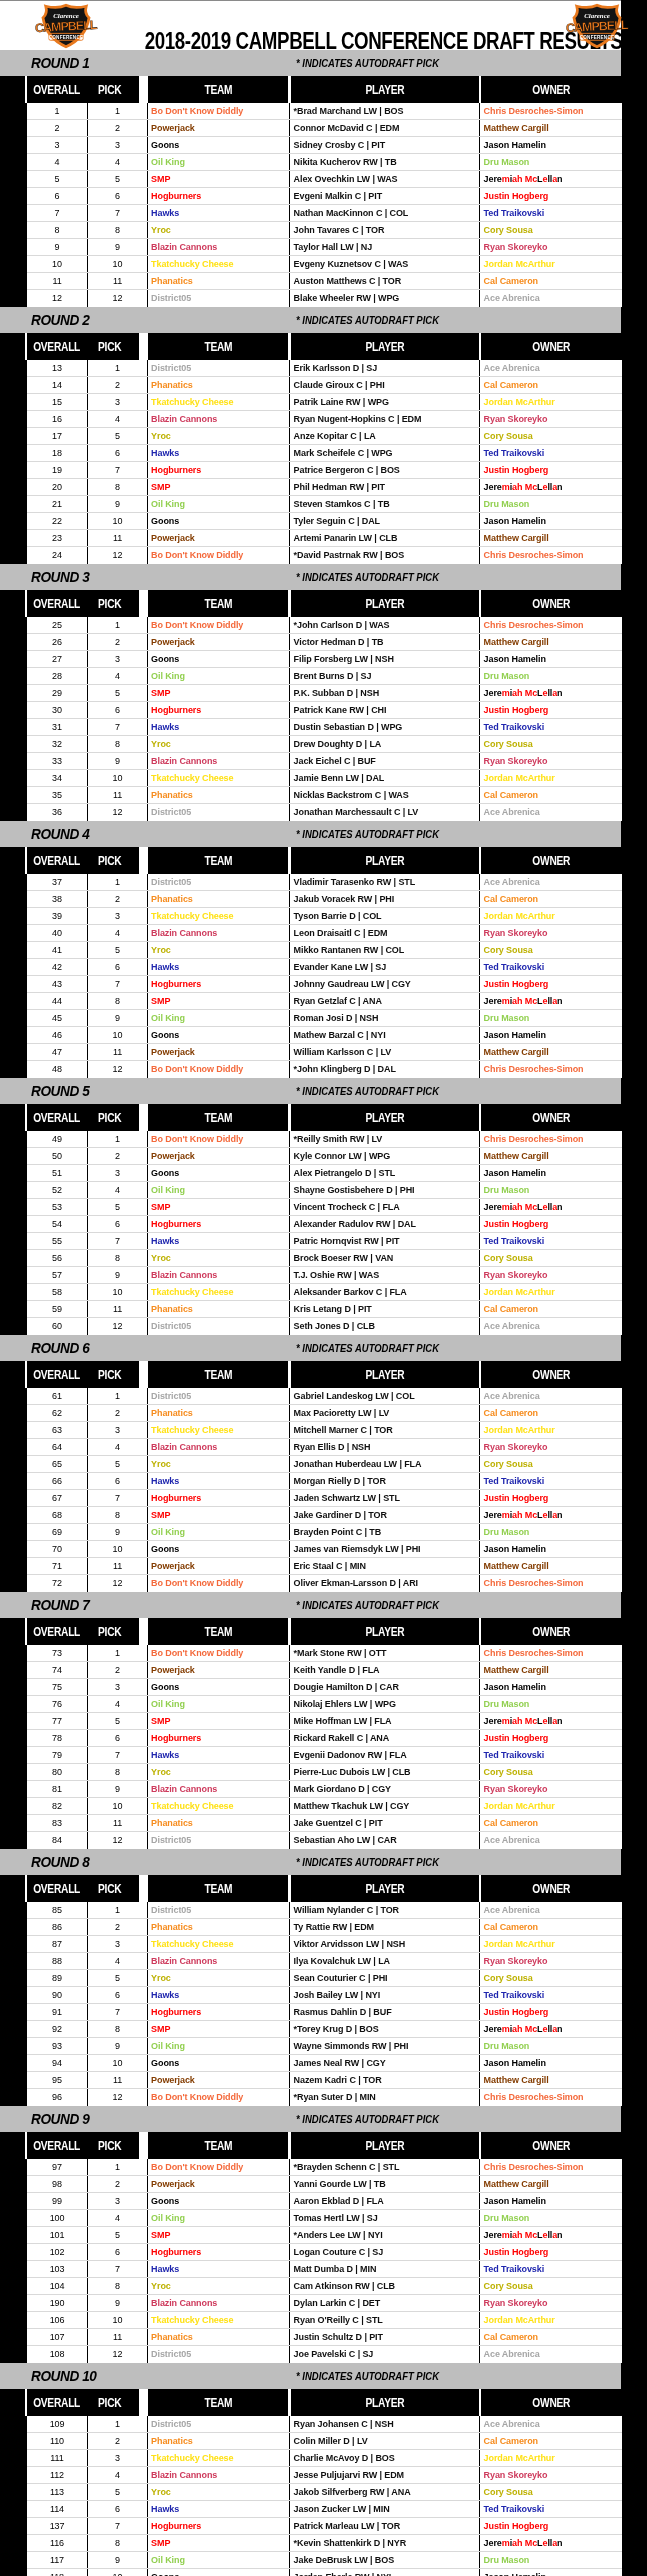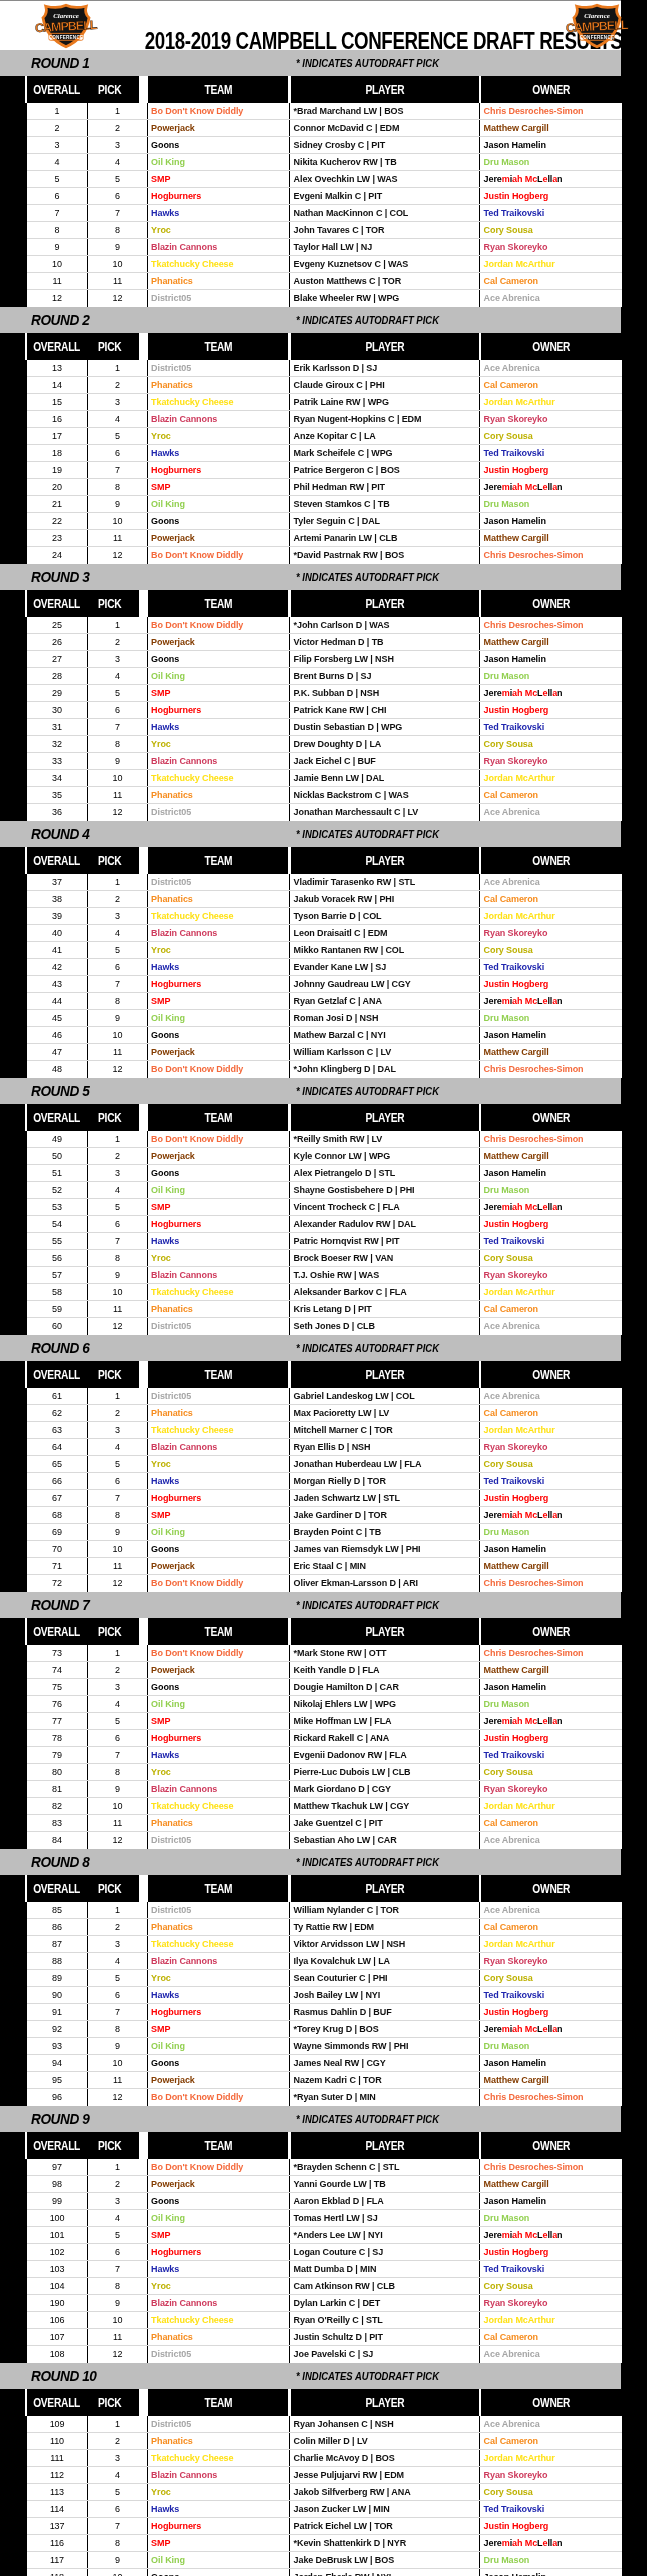--- a/index.html
+++ b/index.html
@@ -1260,21 +1260,21 @@
     <div class="cell c-pick">6</div>
     <div class="cell c-team" style="color: rgb(31, 38, 174);">Hawks</div>
     <div class="cell c-player">Jason Zucker LW | MIN</div>
     <div class="cell c-owner" style="color: rgb(31, 38, 174);">Ted Traikovski</div>
   </div>
 
   <div class="trow">
     <div class="cell c-overall">137</div>
     <div class="cell c-pick">7</div>
     <div class="cell c-team" style="color: rgb(255, 0, 0);">Hogburners</div>
-    <div class="cell c-player">Patrick Eichel LW | TOR</div>
+    <div class="cell c-player">Patrick Marleau LW | TOR</div>
     <div class="cell c-owner" style="color: rgb(255, 0, 0);">Justin Hogberg</div>
   </div>
 
   <div class="trow">
     <div class="cell c-overall">116</div>
     <div class="cell c-pick">8</div>
     <div class="cell c-team" style="color: rgb(255, 0, 0);">SMP</div>
     <div class="cell c-player">*Kevin Shattenkirk D | NYR</div>
     <div class="cell c-owner"><span style="color: rgb(0, 0, 0);">J</span><span style="color: rgb(0, 0, 0);">e</span><span style="color: rgb(0, 0, 0);">r</span><span style="color: rgb(0, 0, 0);">e</span><span style="color: rgb(255, 0, 0);">m</span><span style="color: rgb(0, 0, 0);">i</span><span style="color: rgb(255, 0, 0);">a</span><span style="color: rgb(255, 0, 0);">h</span><span style="color: rgb(0, 0, 0);"> </span><span style="color: rgb(255, 0, 0);">M</span><span style="color: rgb(255, 0, 0);">c</span><span style="color: rgb(0, 0, 0);">L</span><span style="color: rgb(255, 0, 0);">e</span><span style="color: rgb(0, 0, 0);">l</span><span style="color: rgb(0, 0, 0);">l</span><span style="color: rgb(255, 0, 0);">a</span><span style="color: rgb(0, 0, 0);">n</span></div>
   </div>

